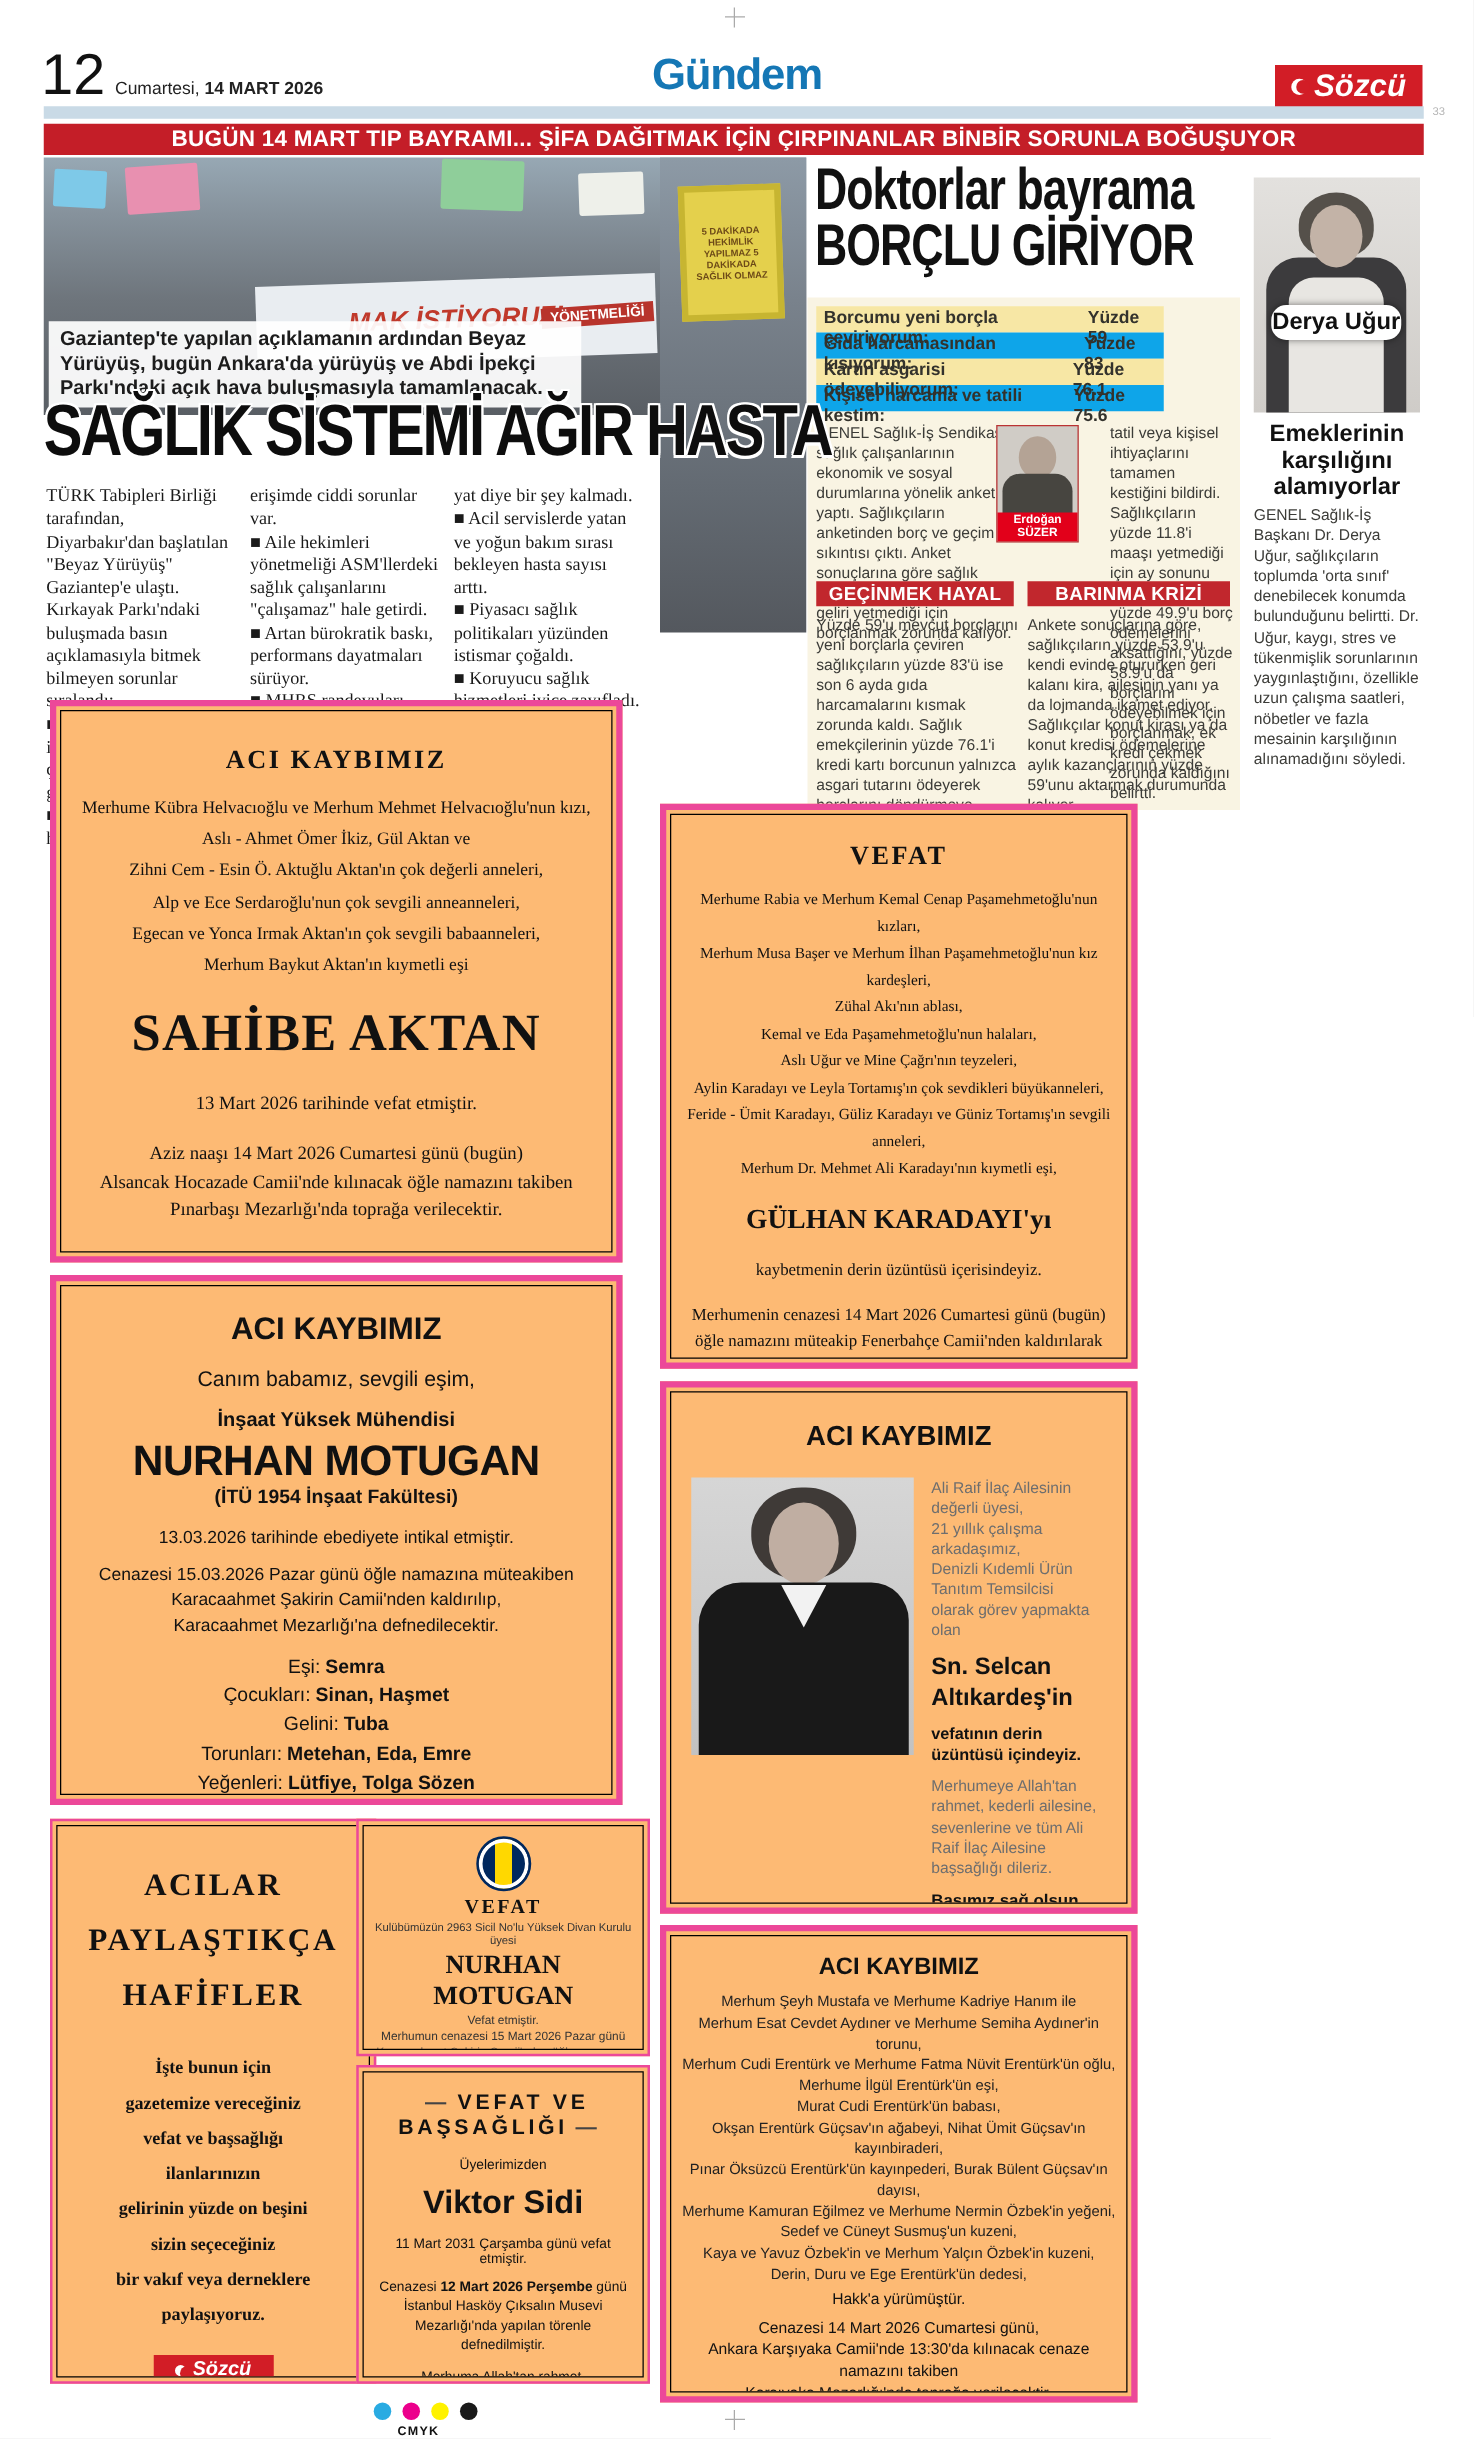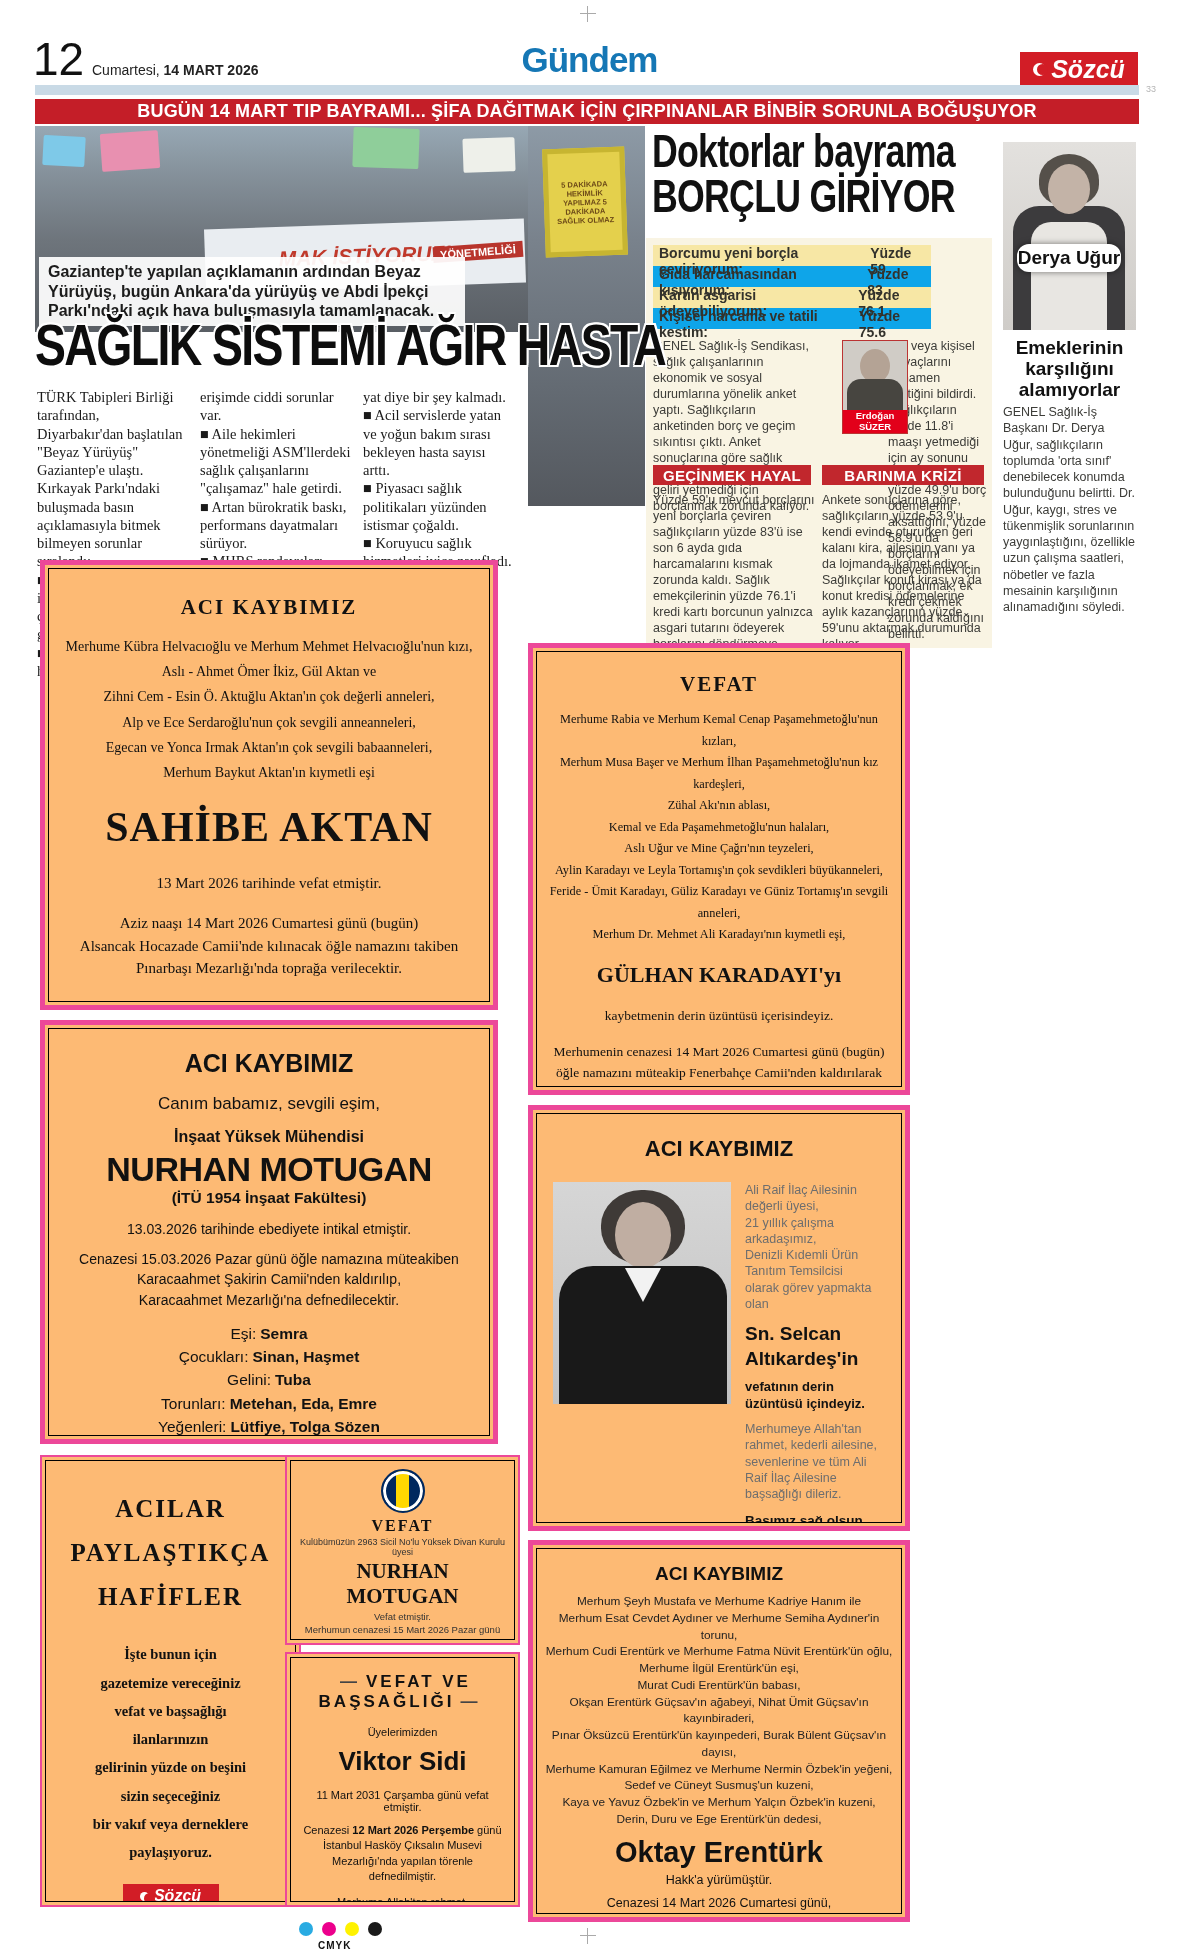--- a/index.html
+++ b/index.html
@@ -69,21 +69,21 @@
   .dok-headline{left:652px;top:128px;width:340px;font-family:"Liberation Sans",sans-serif;
         font-weight:800;color:#111;line-height:.96;}
   .dok-headline .l1,.dok-headline .l2{display:inline-block;white-space:nowrap;font-size:47px;
         transform:scaleX(.76);transform-origin:left;letter-spacing:-1px;}
   .stats{left:653px;top:245px;width:278px;font-family:"Liberation Sans",sans-serif;font-size:14px;font-weight:bold;color:#33322c;}
   .stat-row{display:flex;align-items:baseline;height:21px;padding:0 6px;}
   .stat-row.y{background:#f7e7a5;} .stat-row.bl{background:#0ea5e9;}
   .stat-leader{flex:1;border-bottom:2px dotted #6b6a60;margin:0 3px 4px;}
   .genel-col1{left:653px;top:338px;width:158px;font-family:"Liberation Sans",sans-serif;font-size:12.5px;line-height:1.28;color:#3c3c38;}
   .genel-col2{left:888px;top:338px;width:100px;font-family:"Liberation Sans",sans-serif;font-size:12.5px;line-height:1.28;color:#3c3c38;}
-  .photo-erdogan{left:842px;top:340px;width:64px;height:92px;background:#d0ccc6;border:1px solid #b33;}
+  .photo-erdogan{left:797px;top:340px;width:64px;height:92px;background:#d0ccc6;border:1px solid #b33;}
   .photo-erdogan .head{position:absolute;left:17px;top:8px;width:30px;height:34px;border-radius:50%;background:#b4a395;}
   .photo-erdogan .suit{position:absolute;left:4px;top:38px;width:56px;height:32px;border-radius:14px 14px 0 0;background:#474540;}
   .photo-erdogan .lbl{position:absolute;left:0;bottom:0;width:100%;background:#e2001a;color:#fff;text-align:center;
         font-family:"Liberation Sans",sans-serif;font-weight:bold;font-size:9.5px;line-height:1.1;padding:1px 0;}
   .red-subhead{top:465px;height:20px;background:#c1272d;color:#fff;display:flex;align-items:center;justify-content:center;
         font-family:"Liberation Sans",sans-serif;font-weight:bold;font-size:15px;letter-spacing:.3px;}
   .rs1{left:653px;width:158px;} .rs2{left:822px;width:162px;}
   .sec-text{top:492px;width:162px;font-family:"Liberation Sans",sans-serif;font-size:12.5px;line-height:1.28;color:#3c3c38;}
   .st1{left:653px;} .st2{left:822px;}
 
@@ -442,21 +442,20 @@
 Merhum Esat Cevdet Aydıner ve Merhume Semiha Aydıner'in torunu,
 Merhum Cudi Erentürk ve Merhume Fatma Nüvit Erentürk'ün oğlu,
 Merhume İlgül Erentürk'ün eşi,
 Murat Cudi Erentürk'ün babası,
 Okşan Erentürk Güçsav'ın ağabeyi, Nihat Ümit Güçsav'ın kayınbiraderi,
 Pınar Öksüzcü Erentürk'ün kayınpederi, Burak Bülent Güçsav'ın dayısı,
 Merhume Kamuran Eğilmez ve Merhume Nermin Özbek'in yeğeni,
 Sedef ve Cüneyt Susmuş'un kuzeni,
 Kaya ve Yavuz Özbek'in ve Merhum Yalçın Özbek'in kuzeni,
 Derin, Duru ve Ege Erentürk'ün dedesi,</div>
-      <div class="nm">Oktay Erentürk</div>
       <div class="dl">Hakk'a yürümüştür.</div>
       <div class="fn pre">Cenazesi 14 Mart 2026 Cumartesi günü,
 Ankara Karşıyaka Camii'nde 13:30'da kılınacak cenaze namazını takiben
 Karşıyaka Mezarlığı'nda toprağa verilecektir.</div>
 
     </div>
   </div>
 
   <div class="abs cmyk">
     <span style="background:#29abe2;"></span>

